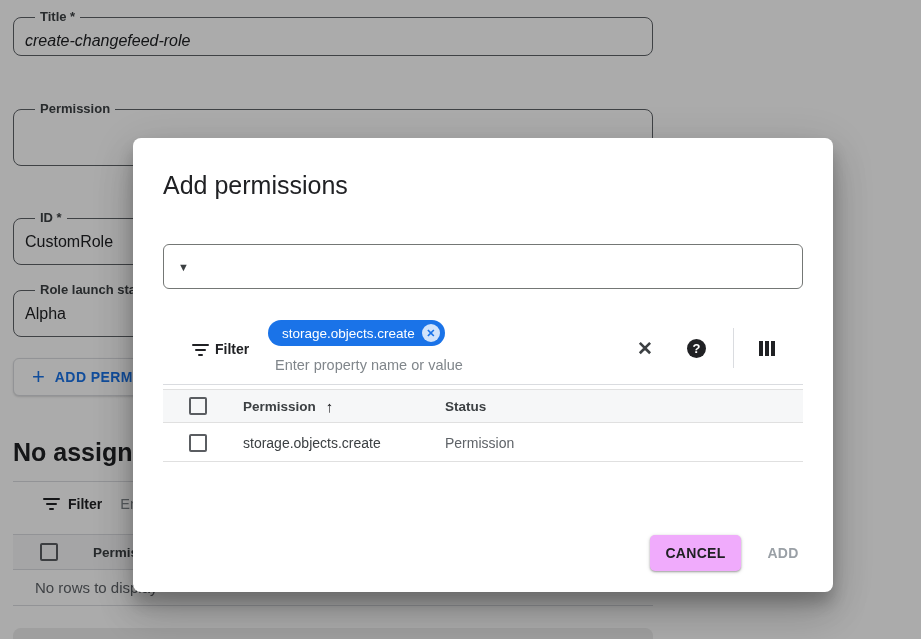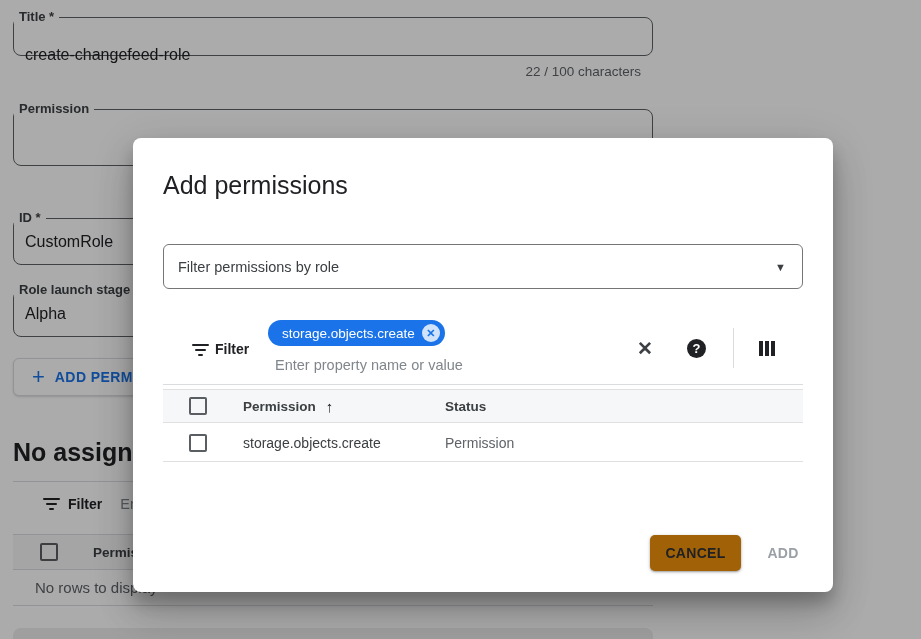--- a/index.html
+++ b/index.html
@@ -9,21 +9,21 @@
     position: relative; width: 921px; height: 639px;
     background: #ffffff; overflow: hidden;
   }
   
   .bg-layer { position: absolute; inset: 0; background: #fff; }
   .field {
     position: absolute; left: 13px; width: 640px;
     border: 1px solid #5f6368; border-radius: 8px; background: #fff;
   }
   .field .flabel {
-    position: absolute; top: -9px; left: 0; background: #fff;
+    position: absolute; top: -9px; left: 21px; background: #fff;
     padding: 0 5px; font-size: 13px; font-weight: bold; color: #3c4043;
     white-space: nowrap;
   }
   .field .fvalue {
     position: absolute; left: 11px; font-size: 16px; color: #202124;
     white-space: nowrap;
   }
   .counter {
     position: absolute; left: 13px; top: 64px; width: 628px;
     text-align: right; font-size: 13.5px; color: #5f6368;
@@ -120,21 +120,21 @@
     border-bottom: 1px solid #e0e0e0; display: flex; align-items: center;
   }
   .col-check { padding-left: 26px; width: 80px; flex: none; display: flex; align-items: center; }
   .col-perm { width: 202px; flex: none; display: flex; align-items: center; }
   .col-status { flex: 1; display: flex; align-items: flex-start; }
   .sort-arrow { font-size: 15px; font-weight: bold; color: #202124; margin-left: 10px; }
   .cell-text { font-size: 14px; color: #3c4043; white-space: nowrap; }
   .cell-text.dim { color: #5f6368; }
   .btn-cancel {
     position: absolute; left: 517px; top: 397px; width: 91px; height: 36px;
-    background: #a16207; border: none; border-radius: 5px;
+    background: #f0abfc; border: none; border-radius: 5px;
     box-shadow: 0 1px 2px rgba(0,0,0,0.3), 0 1px 4px rgba(0,0,0,0.15);
     font-family: "Liberation Sans", sans-serif;
     font-size: 14px; font-weight: bold; letter-spacing: 0.3px; color: #202124;
     cursor: pointer;
   }
   .btn-add {
     position: absolute; left: 622px; top: 397px; width: 56px; height: 36px;
     background: transparent; border: none;
     font-family: "Liberation Sans", sans-serif;
     font-size: 14px; font-weight: bold; letter-spacing: 0.3px; color: #9aa0a6;
@@ -142,23 +142,22 @@
 </style>
 </head>
 <body>
 
 <div id="stage">
 
   <div class="bg-layer">
 
     <div class="field" style="top:17px;height:39px;">
       <span class="flabel">Title *</span>
-      <span class="fvalue" style="top:28px;">create-changefeed-role</span>
-    </div>
-    <div class="counter">22 / 100 characters</div>
+      <span class="fvalue" style="top:14px;font-style:italic;">create-changefeed-role</span>
+    </div>
 
     <div class="field" style="top:109px;height:57px;">
       <span class="flabel">Permission</span>
     </div>
 
     <div class="field" style="top:218px;height:47px;">
       <span class="flabel">ID *</span>
       <span class="fvalue" style="top:14px;">CustomRole</span>
     </div>
 
@@ -200,21 +199,20 @@
     <div class="bottom-card"></div>
   </div>
 
   <div class="scrim"></div>
 
   <div class="modal">
 
     <div class="modal-title">Add permissions</div>
 
     <div class="role-filter">
-      <span class="ph">Filter permissions by role</span>
       <span class="caret">▼</span>
     </div>
 
     <span class="filter-glyph m-filter-icon">
         <i></i>
         <i></i>
         <i></i>
       </span>
     <span class="m-filter-word">Filter</span>
 

